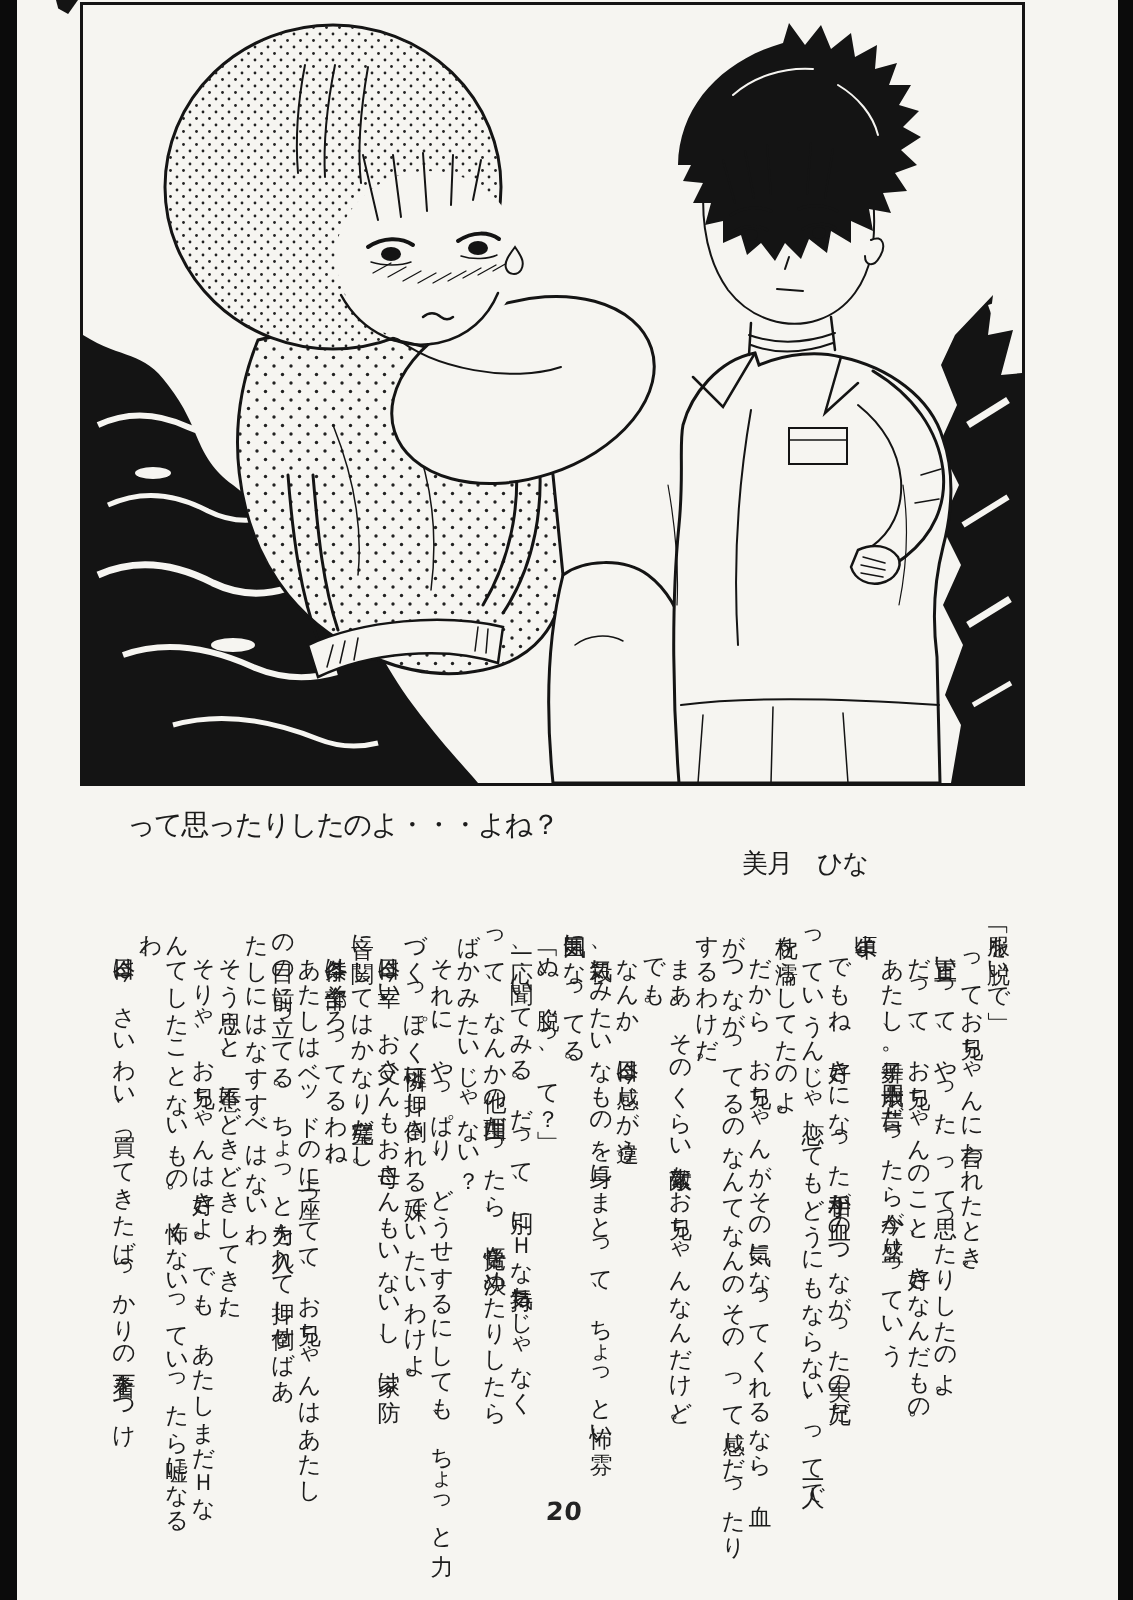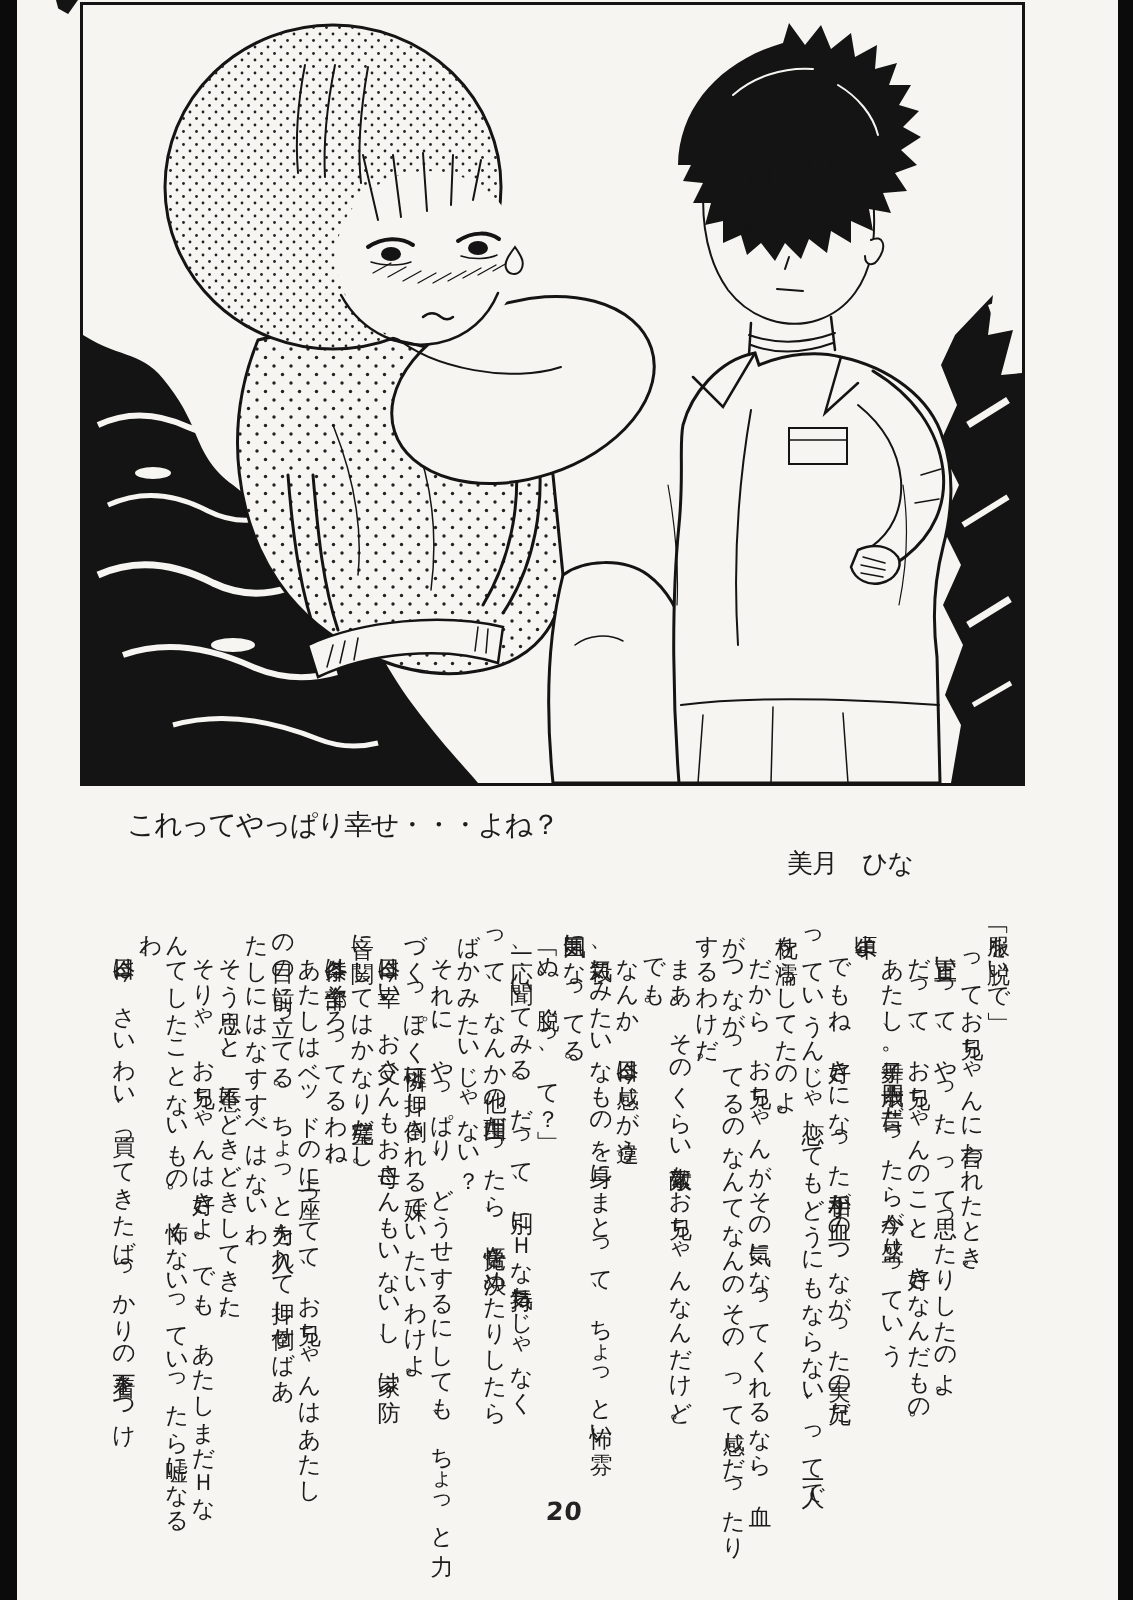--- a/index.html
+++ b/index.html
@@ -19,21 +19,21 @@
   .panel {
     position:absolute; left:80px; top:2px; width:945px; height:784px;
     border:3px solid #141414; box-sizing:border-box; background:#f6f5f1;
   }
   .panel svg { display:block; width:100%; height:100%; }
   .caption-title {
     position:absolute; left:127px; top:806px;
     font-size:28px; letter-spacing:-1.5px; white-space:nowrap;
   }
   .caption-author {
-    position:absolute; left:787px; top:846px;
+    position:absolute; left:742px; top:846px;
     font-size:26px; letter-spacing:-1px; white-space:nowrap;
   }
   .story {
     position:absolute; top:919px; right:122px; height:586px;
     writing-mode:vertical-rl; text-orientation:upright;
     font-size:23px; letter-spacing:0;
   }
   .story .vline { line-height:26.5px; white-space:nowrap; }
   .page-number {
     position:absolute; left:546px; top:1497px;
@@ -171,21 +171,21 @@
         <path d="M652,226 C662,220 676,220 684,225" stroke="#141414" stroke-width="3" fill="none"></path>
         <ellipse cx="668" cy="230" rx="7" ry="6" fill="#141414"></ellipse>
         <path d="M720,224 C730,218 744,218 752,223" stroke="#141414" stroke-width="3" fill="none"></path>
         <ellipse cx="736" cy="228" rx="7" ry="6" fill="#141414"></ellipse>
         <path d="M706,252 l-4,12 M694,284 l26,2" stroke="#141414" stroke-width="2" fill="none"></path>
         <path d="M788,235 c12,-6 16,6 8,18 c-5,9 -14,8 -14,-2" stroke="#141414" stroke-width="2" fill="#f6f5f1"></path>
       </g>
     </svg>
   </div>
 
-  <div class="caption-title">これってやっぱり幸せ・・・よね？</div>
+  <div class="caption-title">って思ったりしたのよ・・・よね？</div>
 
   <div class="caption-author">美月　ひな</div>
 
   <div class="story">
     <div class="vline">「服を脱いで」</div>
     <div class="vline">　ってお兄ちゃんに言われたとき。</div>
     <div class="vline">　正直いって、やった、って思ったりしたのよ。</div>
     <div class="vline">　だって、お兄ちゃんのこと、好きなんだもの。</div>
     <div class="vline">　あたし、舞子。十四歳。昔だったら今が盛りっていう</div>
     <div class="vline">年頃よ。</div>

